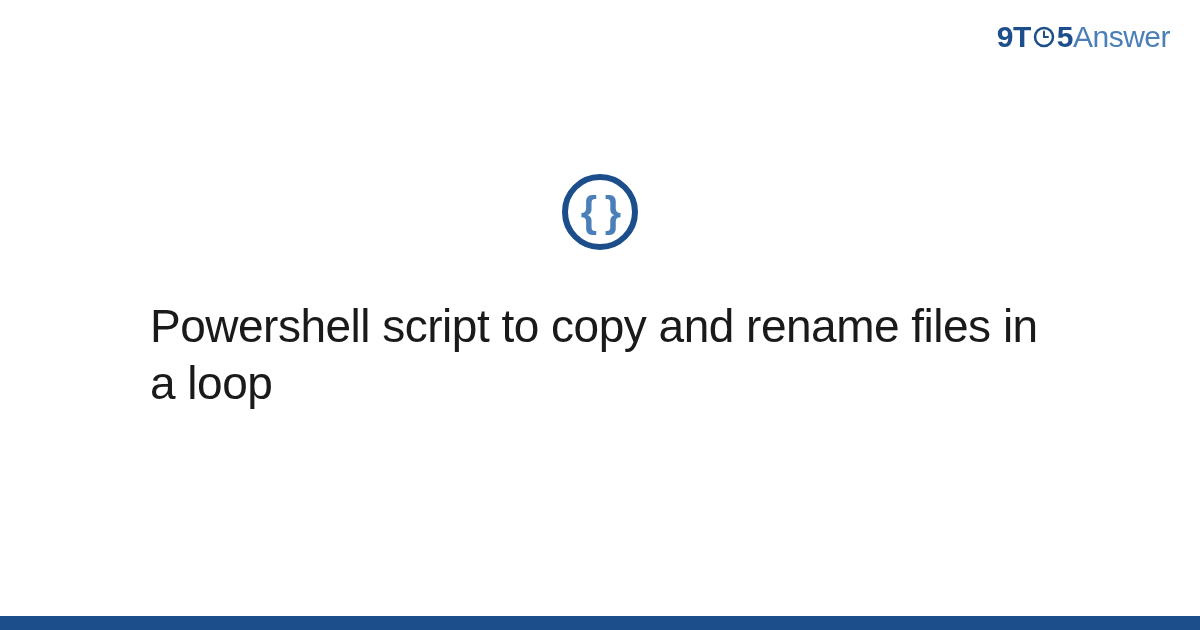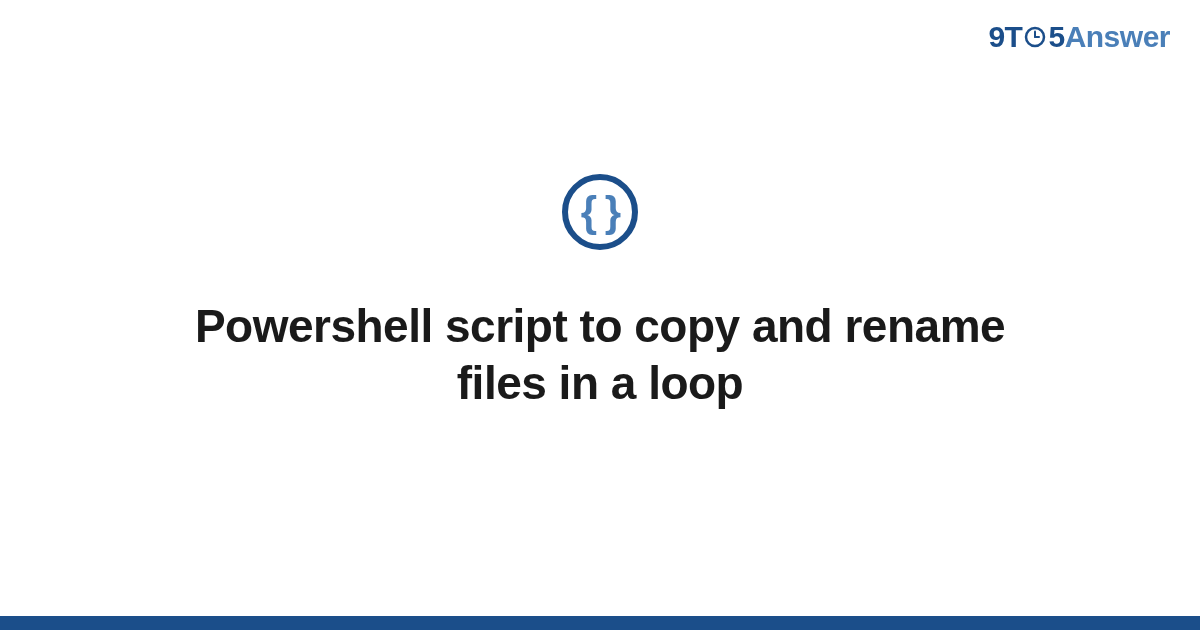--- a/index.html
+++ b/index.html
@@ -38,21 +38,21 @@
       justify-content: center;
       width: 24px;
       height: 24px;
       margin: 0 1px;
     }
     .logo .five {
       color: #1b4e8a;
     }
     .logo .answer {
       color: #4a7fb8;
-      font-weight: 700;
+      font-weight: 400;
     }
     .content {
       position: absolute;
       top: 0;
       left: 0;
       right: 0;
       bottom: 14px;
       display: flex;
       flex-direction: column;
       align-items: center;
@@ -71,23 +71,23 @@
     }
     .braces {
       color: #4a7fb8;
       font-size: 42px;
       font-weight: 700;
       letter-spacing: -2px;
       font-family: "Segoe UI", Arial, sans-serif;
     }
     .title {
       font-size: 46px;
-      font-weight: 700;
+      font-weight: 400;
       color: #1a1a1a;
-      text-align: center;
+      text-align: left;
       line-height: 1.25;
       max-width: 900px;
       letter-spacing: -0.5px;
     }
     .footer-bar {
       position: absolute;
       bottom: 0;
       left: 0;
       right: 0;
       height: 14px;

